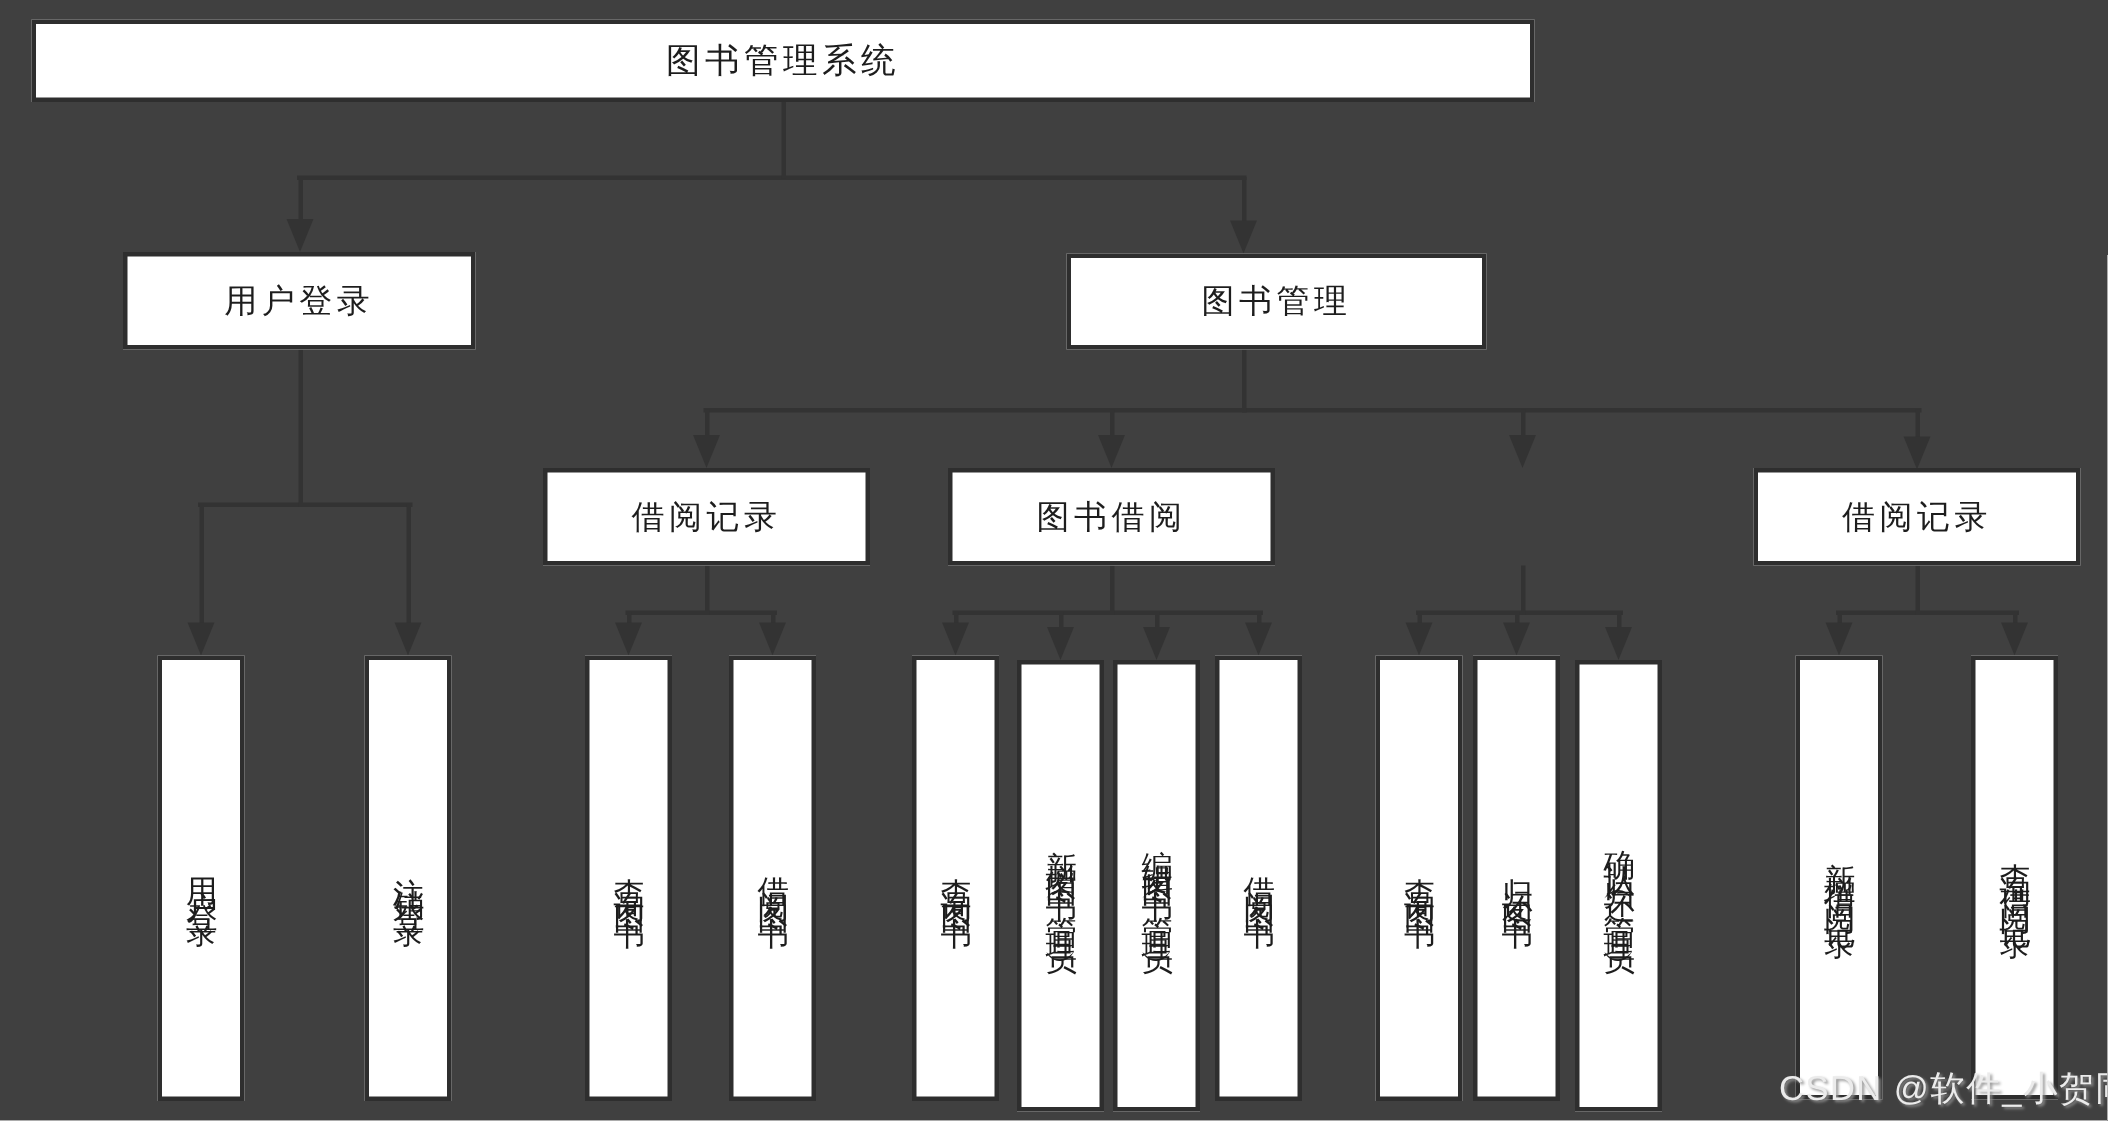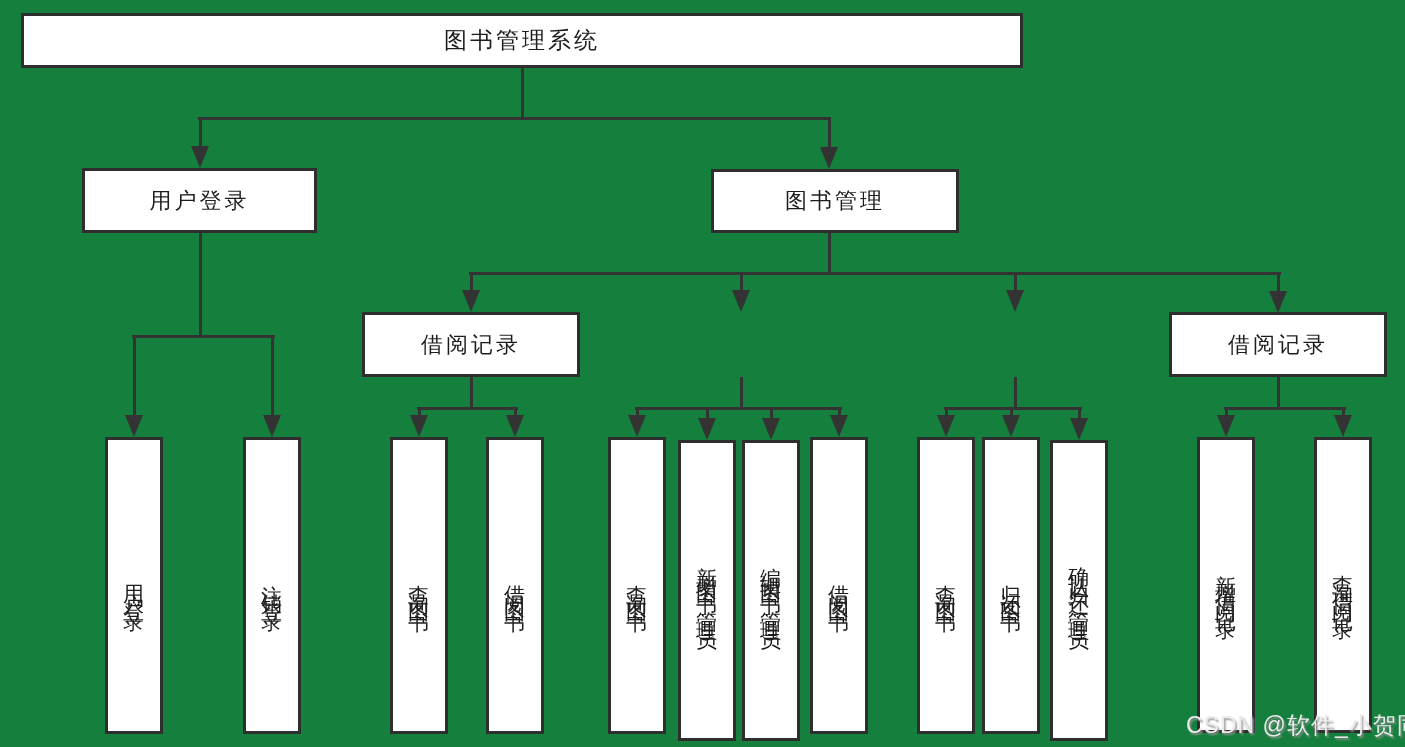--- a/index.html
+++ b/index.html
@@ -1,17 +1,17 @@
 <!DOCTYPE html>
 <html><head>
 <meta charset="utf-8">
 <style>
   html,body{margin:0;padding:0;background:#ffffff;}
   #canvas{
-    position:relative;width:1405px;height:747px;background:#15803d;
+    position:relative;width:1405px;height:747px;background:#404040;
     overflow:hidden;font-family:"Liberation Sans", sans-serif;
   }
   .box{
     position:absolute;box-sizing:border-box;background:#ffffff;
     border:3px solid #2e2e2e;display:flex;align-items:center;justify-content:center;
     color:#1d1d1d;font-size:22px;letter-spacing:3px;z-index:2;
   }
   .box .lbl{white-space:nowrap;}
   .root-box{font-size:23px;}
   .leaf{
@@ -95,26 +95,29 @@
       <div class="arrow" style="left: 1334px; top: 415px;"></div>
     </div>
 
   <div class="box root-box" style="left:21px;top:13px;width:1002px;height:55px;">
     <span class="lbl">图书管理系统</span>
   </div>
 
   <div class="box" style="left:82px;top:168px;width:235px;height:65px;">
     <span class="lbl">用户登录</span>
   </div>
-  <div class="box" style="left:711px;top:169px;width:248px;height:64px;">
+  <div class="box" style="left:711px;top:169px;width:280px;height:64px;">
     <span class="lbl">图书管理</span>
   </div>
 
   <div class="box" style="left:362px;top:312px;width:218px;height:65px;">
     <span class="lbl">借阅记录</span>
+  </div>
+  <div class="box" style="left:632px;top:312px;width:218px;height:65px;">
+    <span class="lbl">图书借阅</span>
   </div>
   <div class="box" style="left:1169px;top:312px;width:218px;height:65px;">
     <span class="lbl">借阅记录</span>
   </div>
 
   <div class="leaf" style="left:105px;top:437px;width:58px;height:297px;">
     <span class="vtext">用户登录</span>
   </div>
   <div class="leaf" style="left:243px;top:437px;width:58px;height:297px;">
     <span class="vtext">注销登录</span>

